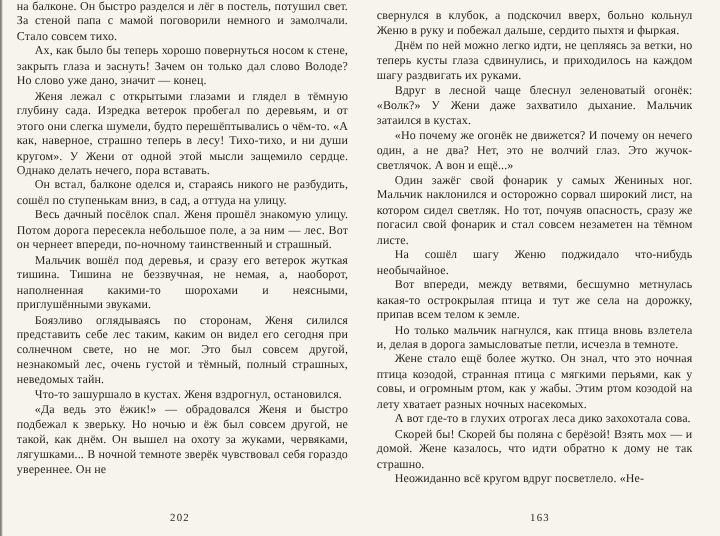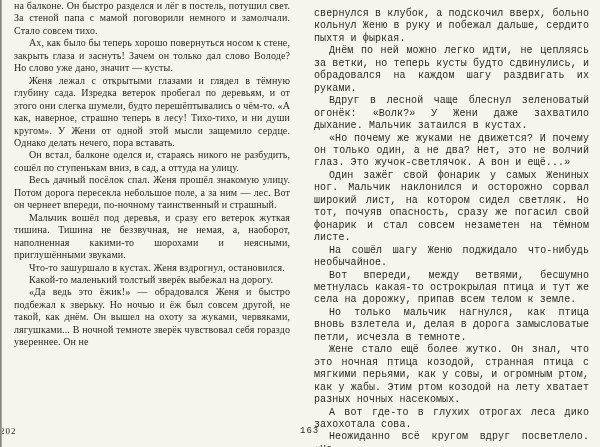--- a/index.html
+++ b/index.html
@@ -29,80 +29,80 @@
     background: linear-gradient(to right, #76746c, #b9b7ad);
     z-index: 2;
   }
   .page {
     width: 300px;
     height: 447px;
     box-sizing: border-box;
     position: relative;
   }
   .page.left  { padding: 0 10px 0 14px; }
-  .page.right { padding: 8px 11px 0 14px; font-family: Liberation Mono, monospace; }
+  .page.right { padding: 8px 23px 0 14px; }
   .page-text {
     font-size: 10px;
     line-height: 12.45px;
     text-align: justify;
     color: #2a2721;
     letter-spacing: 0.1px;
   }
   .para {
     margin: 0;
     text-indent: 15px;
   }
   .para.no-indent {
     text-indent: 0;
   }
   .page-number {
     position: absolute;
     bottom: 11px;
     left: 0;
     width: 100%;
-    text-align: left;
+    text-align: center;
     font-size: 9px;
     color: #2a2721;
     letter-spacing: 1px;
     margin-top: 24px;
   }
 </style>
 </head>
 <body>
 
 <div class="book-edge"></div>
 
 <div class="spread">
 
   <div class="page left">
     <div class="page-text">
       <p class="para no-indent">на балконе. Он быстро разделся и лёг в постель, потушил свет. За стеной папа с мамой поговорили немного и замолчали. Стало совсем тихо.</p>
-      <p class="para">Ах, как было бы теперь хорошо повернуться носом к стене, закрыть глаза и заснуть! Зачем он только дал слово Володе? Но слово уже дано, значит — кусты.</p>
+      <p class="para">Ах, как было бы теперь хорошо повернуться носом к стене, закрыть глаза и заснуть! Зачем он только дал слово Володе? Но слово уже дано, значит — конец.</p>
       <p class="para">Женя лежал с открытыми глазами и глядел в тёмную глубину сада. Изредка ветерок пробегал по деревьям, и от этого они слегка шумели, будто перешёптывались о чём-то. «А как, наверное, страшно теперь в лесу! Тихо-тихо, и ни души кругом». У Жени от одной этой мысли защемило сердце. Однако делать нечего, пора вставать.</p>
       <p class="para">Он встал, балконе оделся и, стараясь никого не разбудить, сошёл по ступенькам вниз, в сад, а оттуда на улицу.</p>
       <p class="para">Весь дачный посёлок спал. Женя прошёл знакомую улицу. Потом дорога пересекла небольшое поле, а за ним — лес. Вот он чернеет впереди, по-ночному таинственный и страшный.</p>
       <p class="para">Мальчик вошёл под деревья, и сразу его ветерок жуткая тишина. Тишина не беззвучная, не немая, а, наоборот, наполненная какими-то шорохами и неясными, приглушёнными звуками.</p>
+      <p class="para">Боязливо оглядываясь по сторонам, Женя силился представить себе лес таким, каким он видел его сегодня при солнечном свете, но не мог. Это был совсем другой, незнакомый лес, очень густой и тёмный, полный страшных, неведомых тайн.</p>
       <p class="para">Что-то зашуршало в кустах. Женя вздрогнул, остановился.</p>
-      <p class="para">Какой-то маленький толстый зверёк выбежал на дорогу.</p>
       <p class="para">«Да ведь это ёжик!» — обрадовался Женя и быстро подбежал к зверьку. Но ночью и ёж был совсем другой, не такой, как днём. Он вышел на охоту за жуками, червяками, лягушками... В ночной темноте зверёк чувствовал себя гораздо увереннее. Он не</p>
     </div>
     <div class="page-number">202</div>
   </div>
 
   <div class="page right">
     <div class="page-text">
       <p class="para no-indent">свернулся в клубок, а подскочил вверх, больно кольнул Женю в руку и побежал дальше, сердито пыхтя и фыркая.</p>
-      <p class="para">Днём по ней можно легко идти, не цепляясь за ветки, но теперь кусты будто сдвинулись, и обрадовался на каждом шагу раздвигать их руками.</p>
+      <p class="para">Днём по ней можно легко идти, не цепляясь за ветки, но теперь кусты глаза сдвинулись, и приходилось на каждом шагу раздвигать их руками.</p>
       <p class="para">Вдруг в лесной чаще блеснул зеленоватый огонёк: «Волк?» У Жени даже захватило дыхание. Мальчик затаился в кустах.</p>
-      <p class="para">«Но почему же жуками не движется? И почему он только один, а не два? Нет, это не волчий глаз. Это жучок-светлячок. А вон и ещё...»</p>
+      <p class="para">«Но почему же огонёк не движется? И почему он нечего один, а не два? Нет, это не волчий глаз. Это жучок-светлячок. А вон и ещё...»</p>
       <p class="para">Один зажёг свой фонарик у самых Жениных ног. Мальчик наклонился и осторожно сорвал широкий лист, на котором сидел светляк. Но тот, почуяв опасность, сразу же погасил свой фонарик и стал совсем незаметен на тёмном листе.</p>
       <p class="para">На сошёл шагу Женю поджидало что-нибудь необычайное.</p>
       <p class="para">Вот впереди, между ветвями, бесшумно метнулась какая-то острокрылая птица и тут же села на дорожку, припав всем телом к земле.</p>
       <p class="para">Но только мальчик нагнулся, как птица вновь взлетела и, делая в дорога замысловатые петли, исчезла в темноте.</p>
       <p class="para">Жене стало ещё более жутко. Он знал, что это ночная птица козодой, странная птица с мягкими перьями, как у совы, и огромным ртом, как у жабы. Этим ртом козодой на лету хватает разных ночных насекомых.</p>
       <p class="para">А вот где-то в глухих отрогах леса дико захохотала сова.</p>
+      <p class="para">Скорей бы! Скорей бы поляна с берёзой! Взять мох — и домой. Жене казалось, что идти обратно к дому не так страшно.</p>
       <p class="para">Неожиданно всё кругом вдруг посветлело. «Не-</p>
-      <p class="para">Скорей бы! Скорей бы поляна с берёзой! Взять мох — и домой. Жене казалось, что идти обратно к дому не так страшно.</p>
     </div>
     <div class="page-number">163</div>
   </div>
 
 </div>
 
 </body></html>

